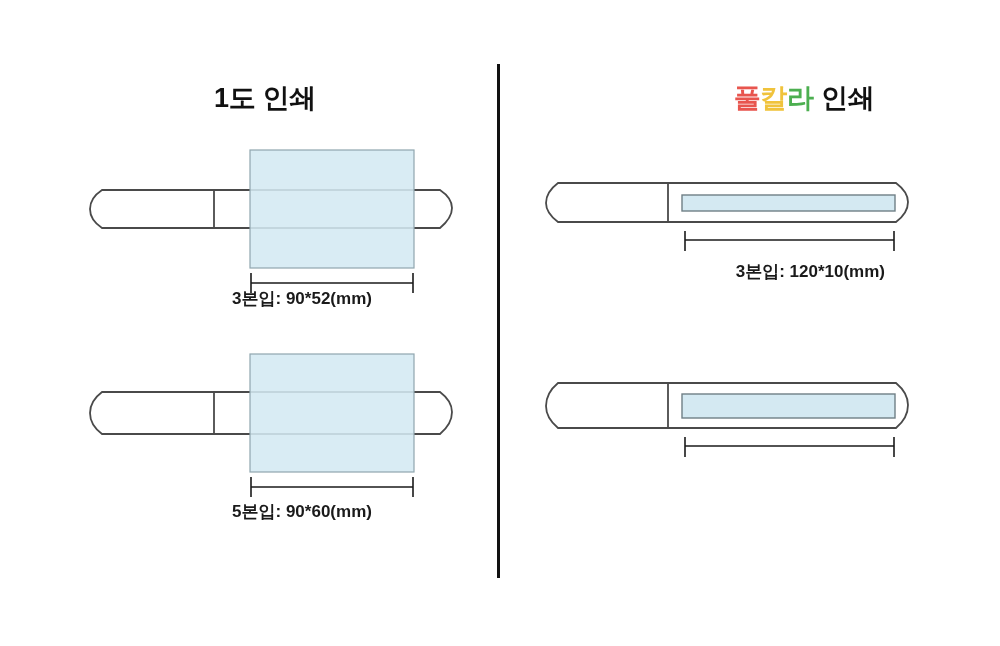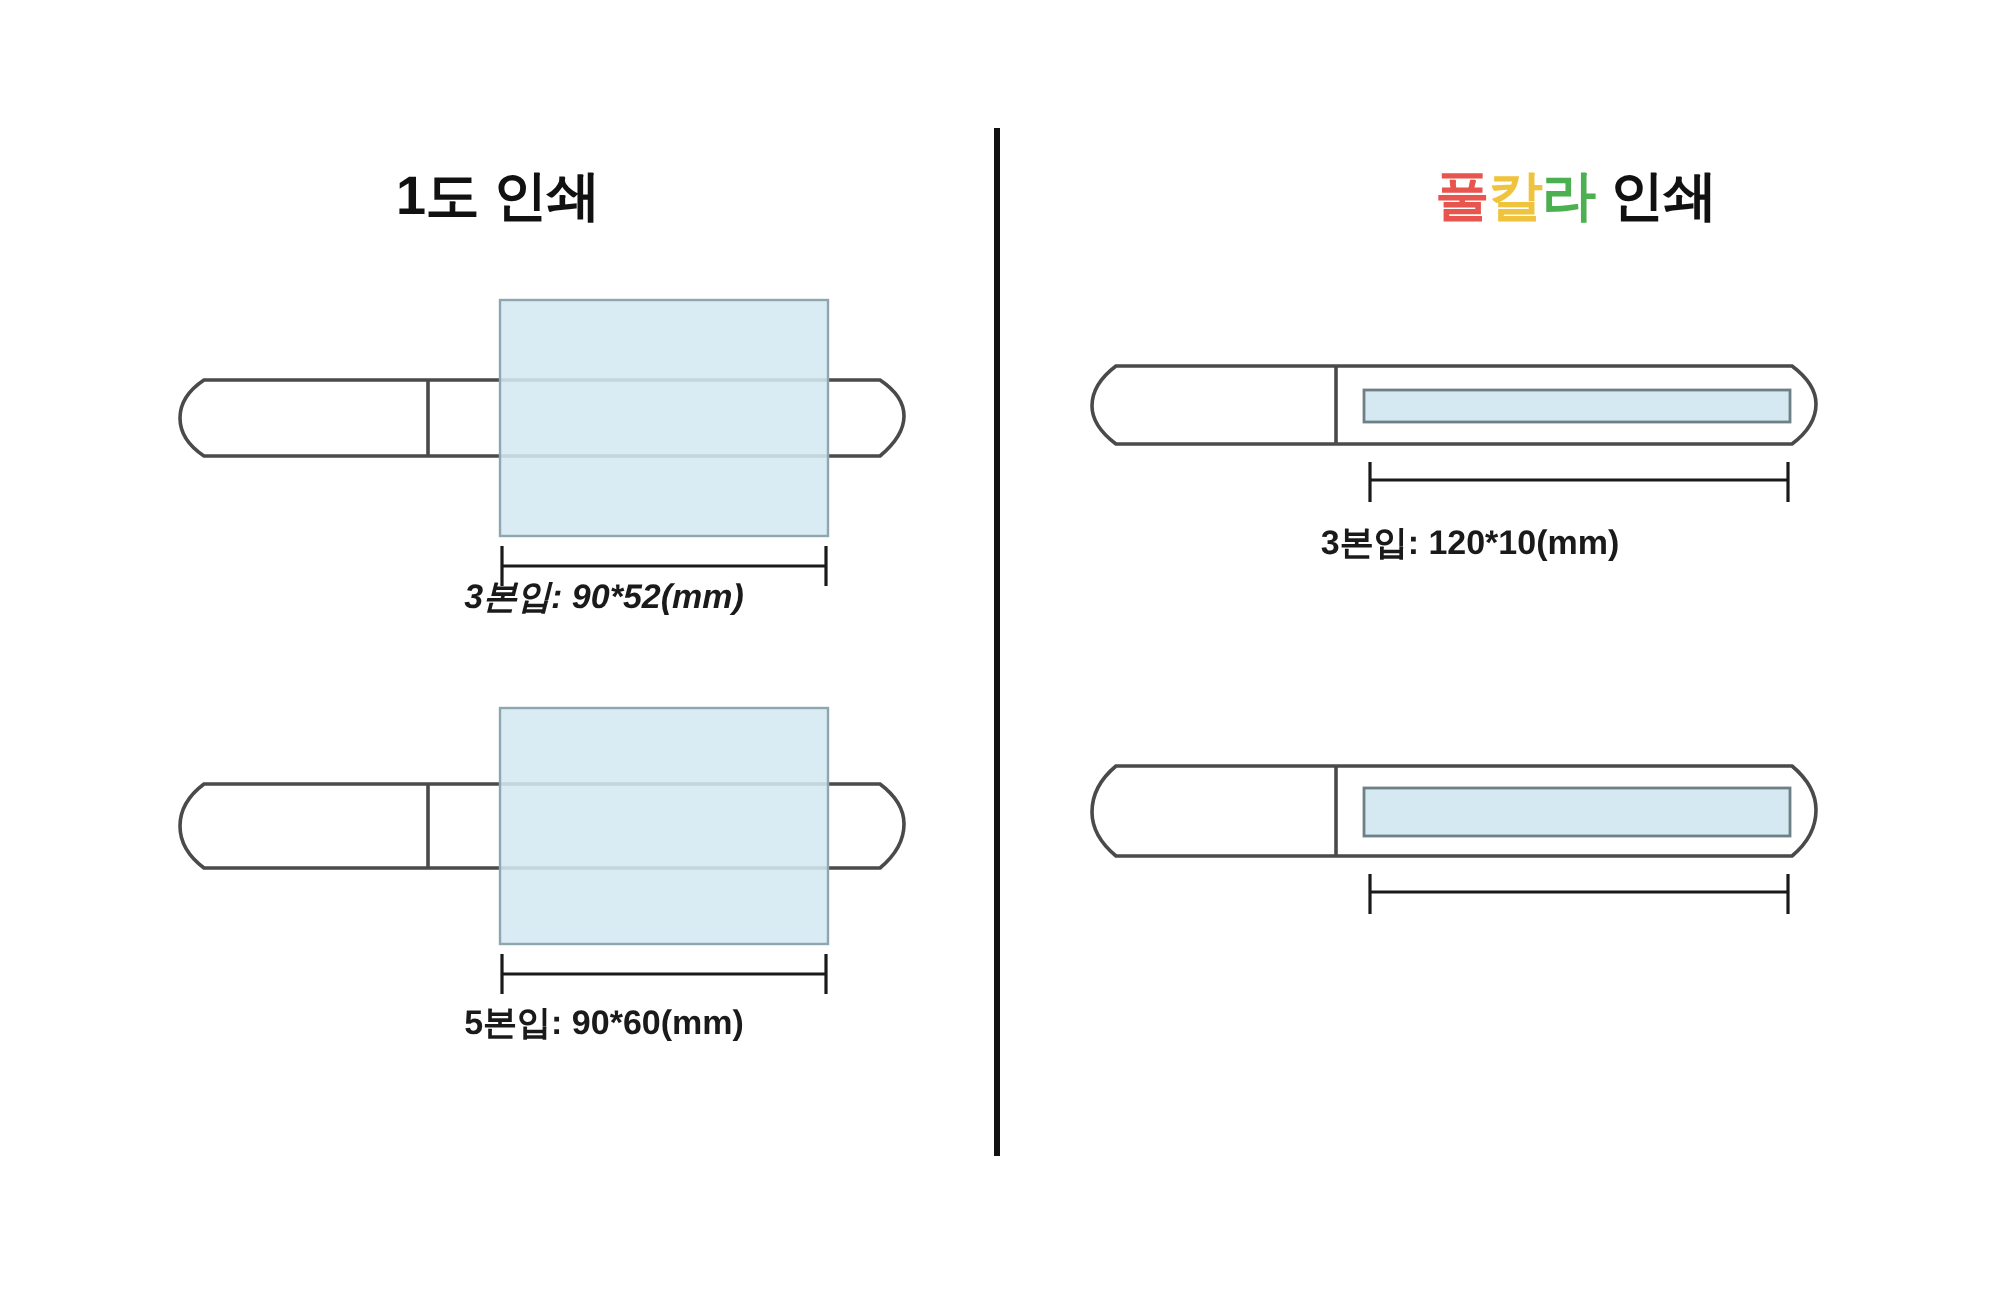--- a/index.html
+++ b/index.html
@@ -23,20 +23,21 @@
 
   
   .panel-title {
     position: absolute;
     font-size: 27px;
     font-weight: bold;
     color: #111111;
     letter-spacing: -0.3px;
     white-space: nowrap;
     line-height: 1;
+    padding-left: 16px;
   }
   #title-left  { left: 0; top: 85px; width: 498px; text-align: center; }
   #title-right { left: 498px; top: 85px; width: 580px; text-align: center; }
 
   .t-red    { color: #E8554E; }
   .t-yellow { color: #F0C33C; }
   .t-green  { color: #4CAF50; }
   .t-black  { color: #111111; }
 
   
@@ -90,21 +91,21 @@
 
       <rect x="170" y="10" width="164" height="118" fill="#D4E9F2" fill-opacity="0.88" stroke="#8FA6AE" stroke-width="1.2"></rect>
 
       <g stroke="#1A1A1A" stroke-width="1.6">
         <line x1="171" y1="143" x2="333" y2="143"></line>
         <line x1="171" y1="133" x2="171" y2="153"></line>
         <line x1="333" y1="133" x2="333" y2="153"></line>
       </g>
     </svg>
   </div>
-  <div class="caption" style="left:152px; top:290px; width:300px;font-style:italic;">3본입: 90*52(mm)</div>
+  <div class="caption" style="left:152px; top:290px; width:300px;">3본입: 90*52(mm)</div>
 
   <div class="diagram" style="left:80px; top:347px;">
     <svg width="400" height="165" viewBox="0 0 400 165">
       <g fill="#ffffff" stroke="#4A4A4A" stroke-width="1.8">
         <path d="M 22,45 L 360,45 Q 372,54 372,65 Q 372,77 360,87 L 22,87 Q 10,78 10,66 Q 10,54 22,45 Z"></path>
       </g>
       <line x1="134" y1="45" x2="134" y2="87" stroke="#4A4A4A" stroke-width="1.8"></line>
       <rect x="170" y="7" width="164" height="118" fill="#D4E9F2" fill-opacity="0.88" stroke="#8FA6AE" stroke-width="1.2"></rect>
       <g stroke="#1A1A1A" stroke-width="1.6">
         <line x1="171" y1="140" x2="333" y2="140"></line>
@@ -122,21 +123,21 @@
       </g>
       <line x1="138" y1="18" x2="138" y2="57" stroke="#4A4A4A" stroke-width="1.8"></line>
       <rect x="152" y="30" width="213" height="16" fill="#D4E9F2" stroke="#6F7F86" stroke-width="1.4"></rect>
       <g stroke="#1A1A1A" stroke-width="1.6">
         <line x1="155" y1="75" x2="364" y2="75"></line>
         <line x1="155" y1="66" x2="155" y2="86"></line>
         <line x1="364" y1="66" x2="364" y2="86"></line>
       </g>
     </svg>
   </div>
-  <div class="caption" style="left:585px; top:263px; width:300px;">3본입: 120*10(mm)</div>
+  <div class="caption" style="left:585px; top:263px; width:300px;text-align:right;">3본입: 120*10(mm)</div>
 
   <div class="diagram" style="left:530px; top:368px;">
     <svg width="400" height="130" viewBox="0 0 400 130">
       <g fill="#ffffff" stroke="#4A4A4A" stroke-width="1.8">
         <path d="M 28,15 L 366,15 Q 378,25 378,37 Q 378,50 366,60 L 28,60 Q 16,50 16,38 Q 16,25 28,15 Z"></path>
       </g>
       <line x1="138" y1="15" x2="138" y2="60" stroke="#4A4A4A" stroke-width="1.8"></line>
       <rect x="152" y="26" width="213" height="24" fill="#D4E9F2" stroke="#6F7F86" stroke-width="1.4"></rect>
       <g stroke="#1A1A1A" stroke-width="1.6">
         <line x1="155" y1="78" x2="364" y2="78"></line>

